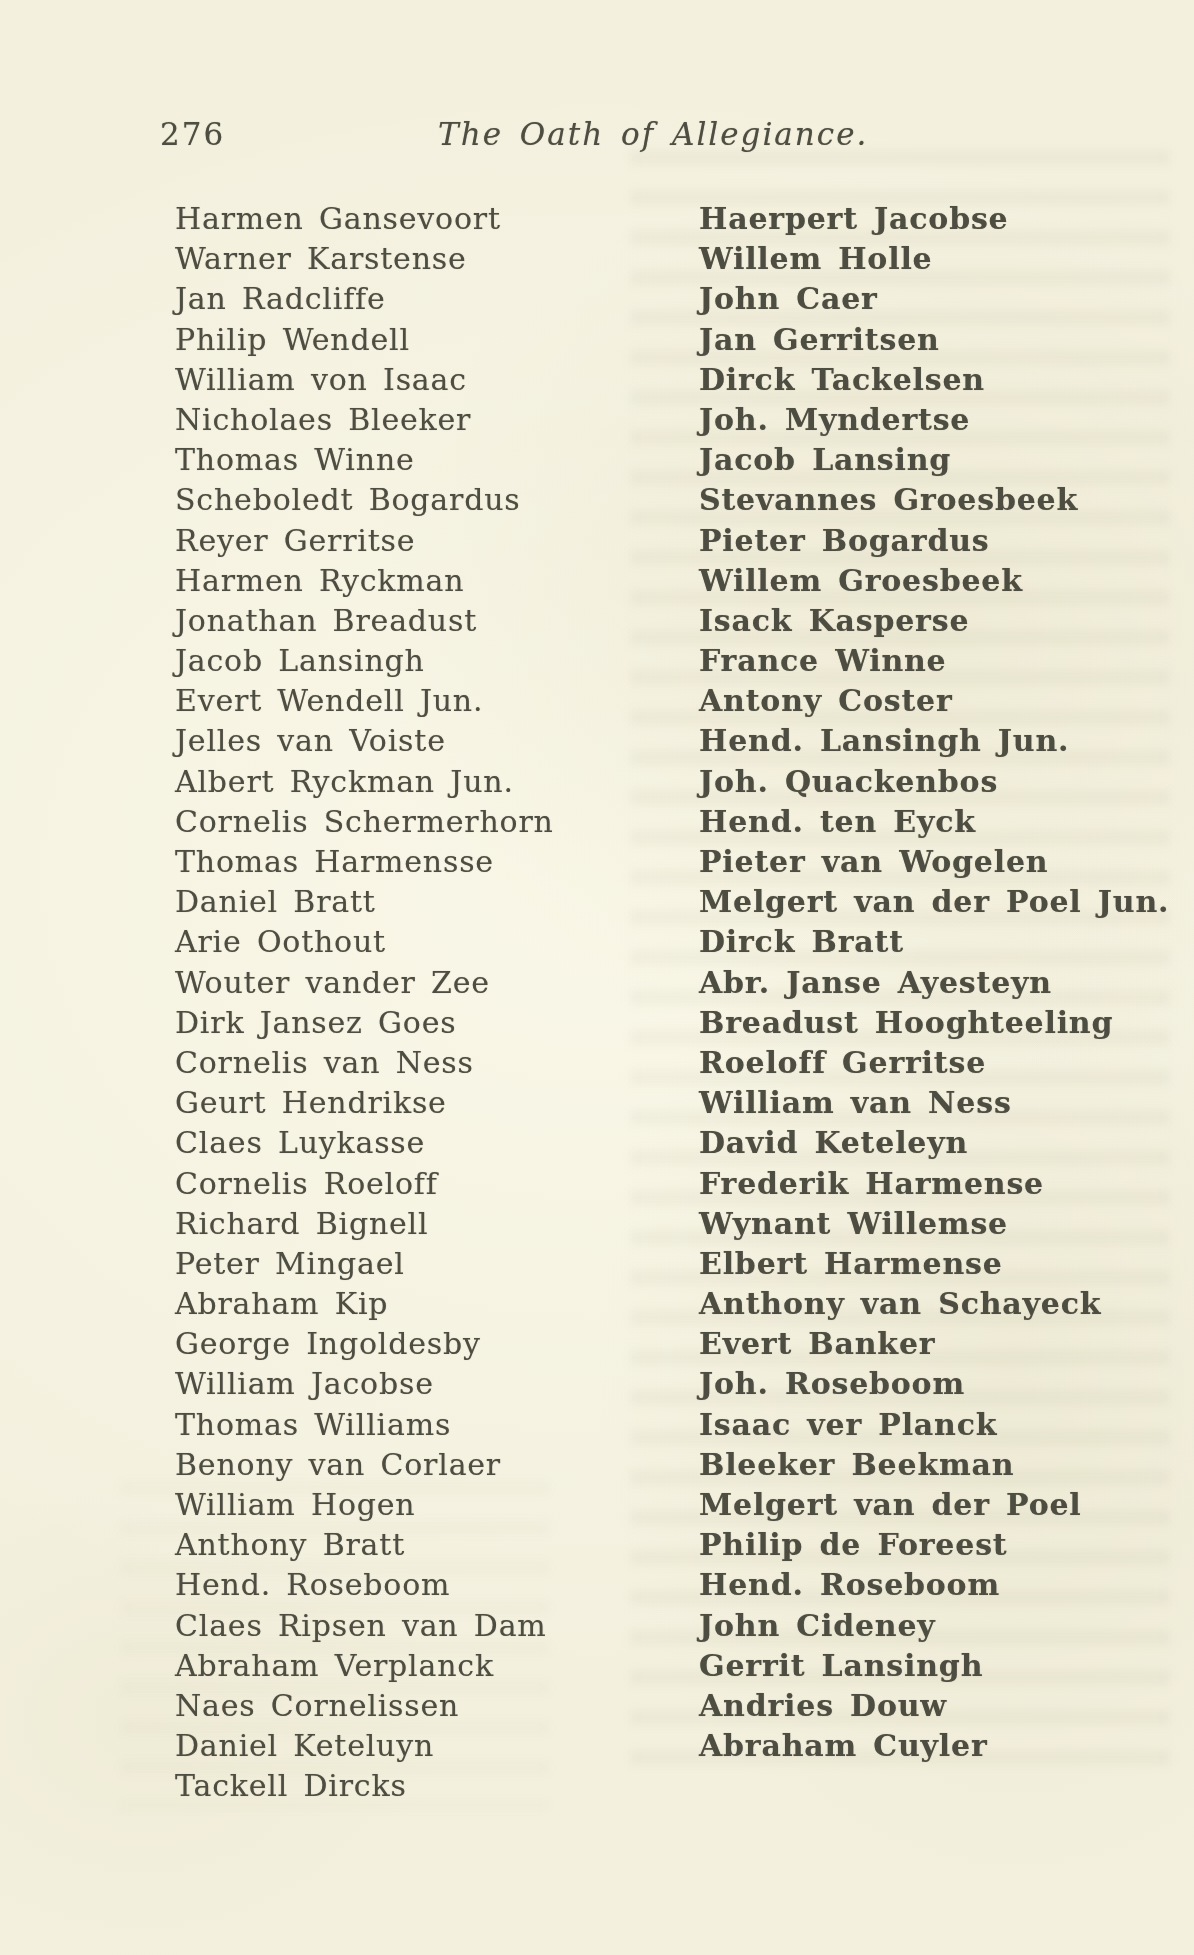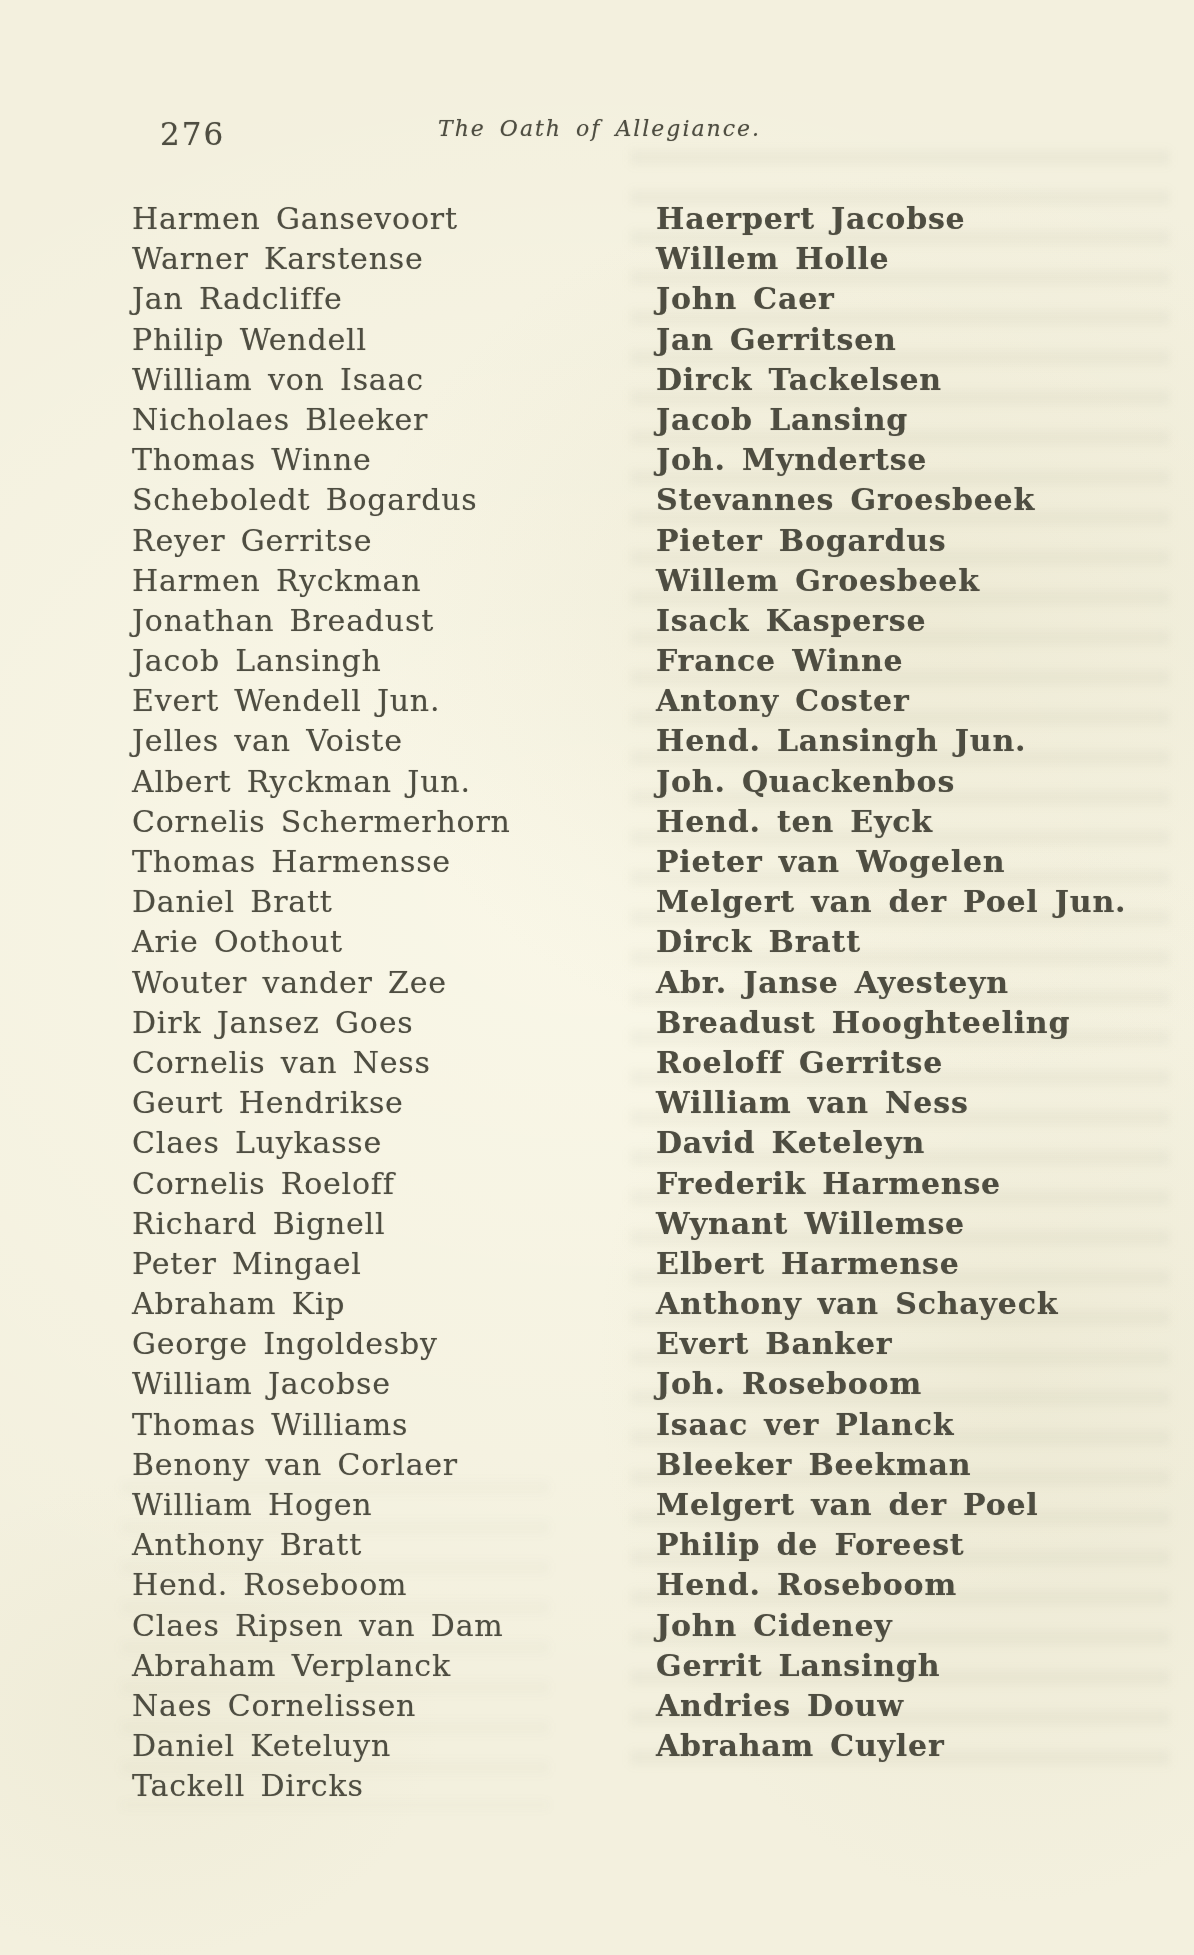--- a/index.html
+++ b/index.html
@@ -30,29 +30,30 @@
   .bleed-right{left:630px;top:150px;width:540px;height:1630px;}
   .bleed-left{left:120px;top:1480px;width:430px;height:330px;opacity:.55;}
   .header{position:absolute;top:116px;left:0;width:100%;height:46px;}
   .page-number{
     position:absolute;left:160px;top:0;
     font-size:31px;letter-spacing:2px;
     text-shadow:0 0 1px rgba(78,77,65,.45);
   }
   .page-title{
     position:absolute;left:438px;top:0;
-    font-style:italic;font-size:22px;letter-spacing:2px;word-spacing:5px;
+    font-style:italic;font-size:31px;letter-spacing:2px;word-spacing:5px;
     text-shadow:0 0 1px rgba(78,77,65,.45);
   }
   .col{
     position:absolute;top:199px;
     font-size:30px;line-height:40.2px;
     letter-spacing:0.8px;word-spacing:5px;
     white-space:nowrap;
     text-shadow:0 0 1px rgba(78,77,65,.40);
+    margin-left:43px;
   }
   .col-left{left:132px;}
   .col-right{left:656px;font-weight:bold;}
   .name-line{height:40.2px;}
 </style>
 </head>
 <body>
 
 <div class="page" style="color: rgb(78, 77, 65);">
 
@@ -106,22 +107,22 @@
       <div class="name-line">Daniel Keteluyn</div>
       <div class="name-line">Tackell Dircks</div>
     </div>
 
   <div class="col col-right">
       <div class="name-line">Haerpert Jacobse</div>
       <div class="name-line">Willem Holle</div>
       <div class="name-line">John Caer</div>
       <div class="name-line">Jan Gerritsen</div>
       <div class="name-line">Dirck Tackelsen</div>
+      <div class="name-line">Joh. Myndertse</div>
       <div class="name-line">Jacob Lansing</div>
-      <div class="name-line">Joh. Myndertse</div>
       <div class="name-line">Stevannes Groesbeek</div>
       <div class="name-line">Pieter Bogardus</div>
       <div class="name-line">Willem Groesbeek</div>
       <div class="name-line">Isack Kasperse</div>
       <div class="name-line">France Winne</div>
       <div class="name-line">Antony Coster</div>
       <div class="name-line">Hend. Lansingh Jun.</div>
       <div class="name-line">Joh. Quackenbos</div>
       <div class="name-line">Hend. ten Eyck</div>
       <div class="name-line">Pieter van Wogelen</div>

